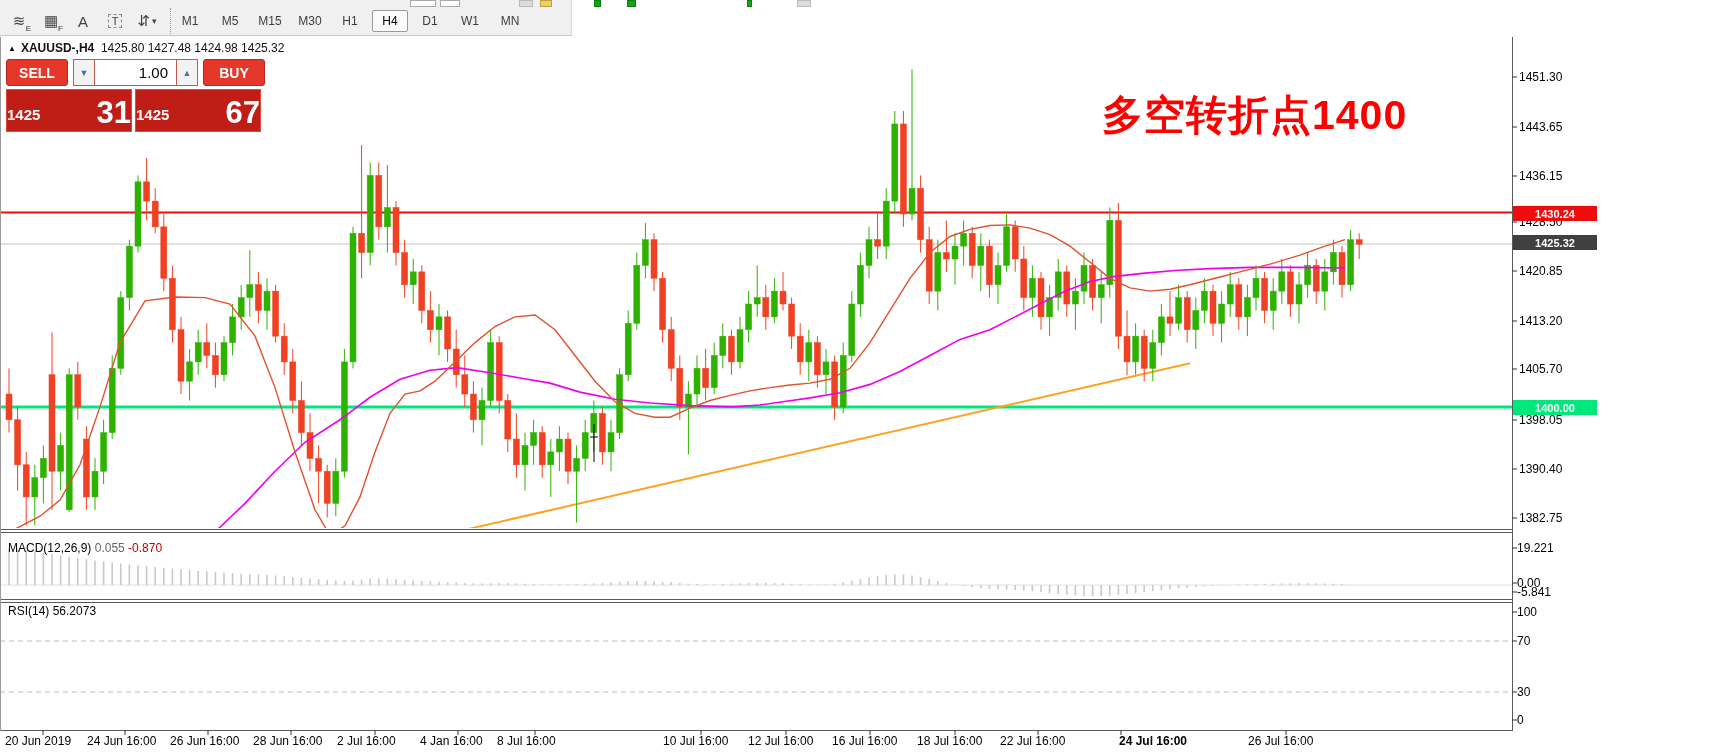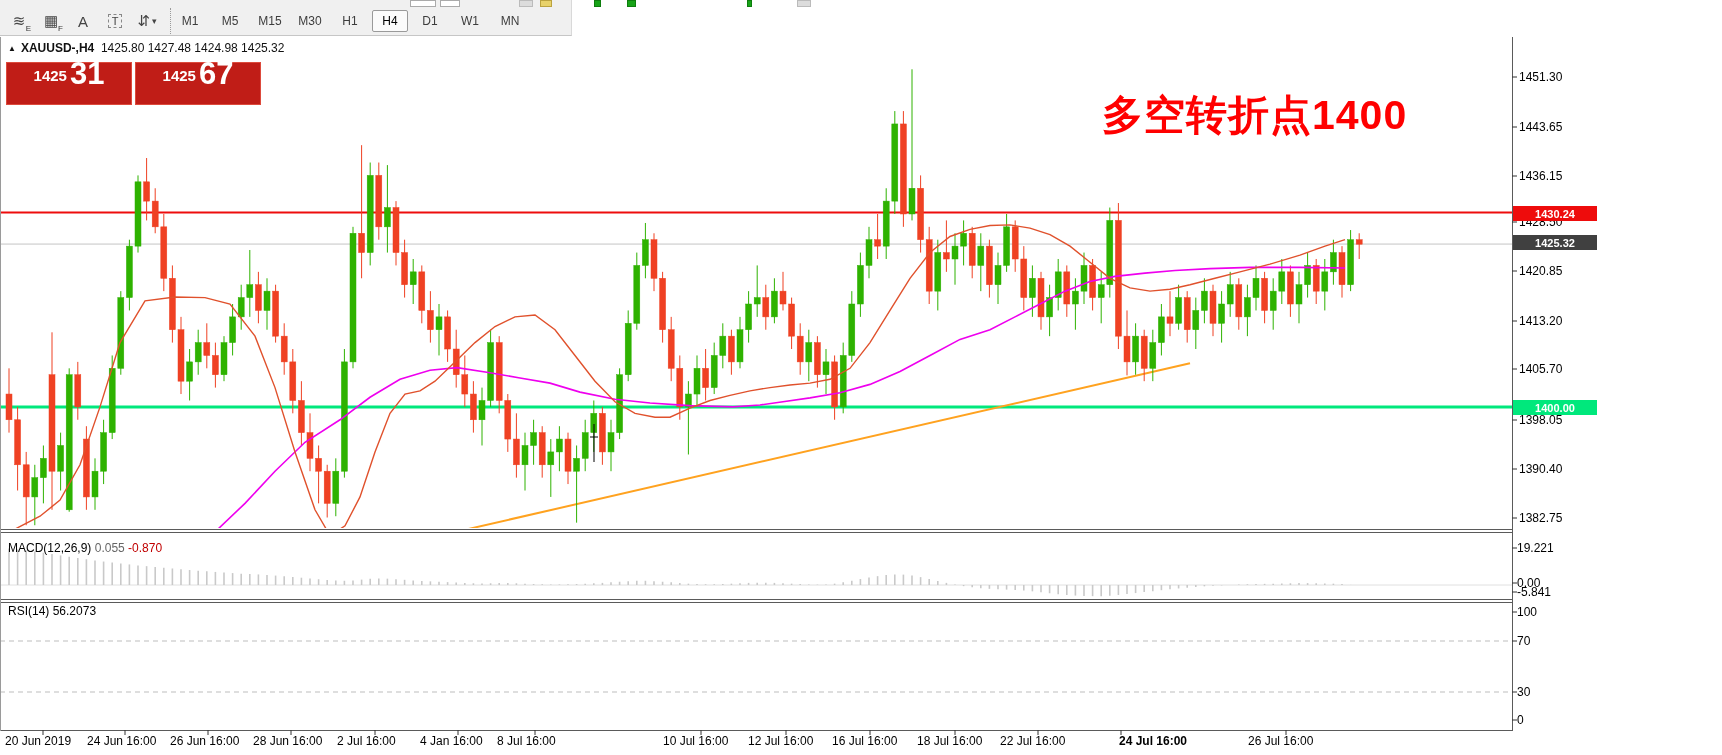--- a/index.html
+++ b/index.html
@@ -42,21 +42,21 @@
   .btn-trade{
     width:60px;background:#e5382b;border:1px solid #b3281e;border-radius:3px;
     color:#fff;font-size:14px;font-weight:bold;display:flex;align-items:center;justify-content:center;
   }
   .spin{width:20px;background:#f3f3f3;border:1px solid #c96;border:1px solid #c05a50;display:flex;align-items:center;justify-content:center;font-size:9px;color:#4a6fa5;}
   .vol{flex:1;background:#fff;border-top:1px solid #c05a50;border-bottom:1px solid #c05a50;
     font-size:15px;color:#000;display:flex;align-items:center;justify-content:flex-end;padding-right:8px;}
   .trade-row2{display:flex;margin-top:3px;}
   .quote-box{
     width:126px;height:43px;background:#c01d17;border:1px solid #dd4a3c;
-    color:#fff;display:flex;align-items:flex-end;justify-content:center;padding-bottom:15px;box-sizing:border-box;
+    color:#fff;display:flex;align-items:flex-end;justify-content:space-between;padding-bottom:3px;box-sizing:border-box;
   }
   .quote-box + .quote-box{margin-left:3px;}
   .q-small{font-size:15px;font-weight:bold;margin-right:3px;line-height:26px;}
   .q-big{font-size:31px;font-weight:bold;line-height:31px;}
   
   .annotation{
     position:absolute;left:1102px;top:88px;font-size:41px;font-weight:bold;color:#f00;
     letter-spacing:1px;white-space:nowrap;
   }
   
@@ -647,20 +647,29 @@
 <div class="frag green" style="left:594px;width:7px;"></div>
 <div class="frag green" style="left:627px;width:9px;"></div>
 <div class="frag green" style="left:747px;width:5px;"></div>
 <div class="frag" style="left:797px;width:14px;"></div>
 
 <div class="sym-header">
   <span class="tri">▲</span><b>XAUUSD-,H4</b>&nbsp;&nbsp;<span>1425.80 1427.48 1424.98 1425.32</span>
 </div>
 
 <div class="trade">
+  <div class="trade-row1">
+    <div class="btn-trade">SELL</div>
+    <div style="width:5px;"></div>
+    <div class="spin">▼</div>
+    <div class="vol">1.00</div>
+    <div class="spin">▲</div>
+    <div style="width:5px;"></div>
+    <div class="btn-trade">BUY</div>
+  </div>
   <div class="trade-row2">
     <div class="quote-box">
       <span class="q-small">1425</span>
       <span class="q-big">31</span>
     </div>
     <div class="quote-box">
       <span class="q-small">1425</span>
       <span class="q-big">67</span>
     </div>
   </div>

